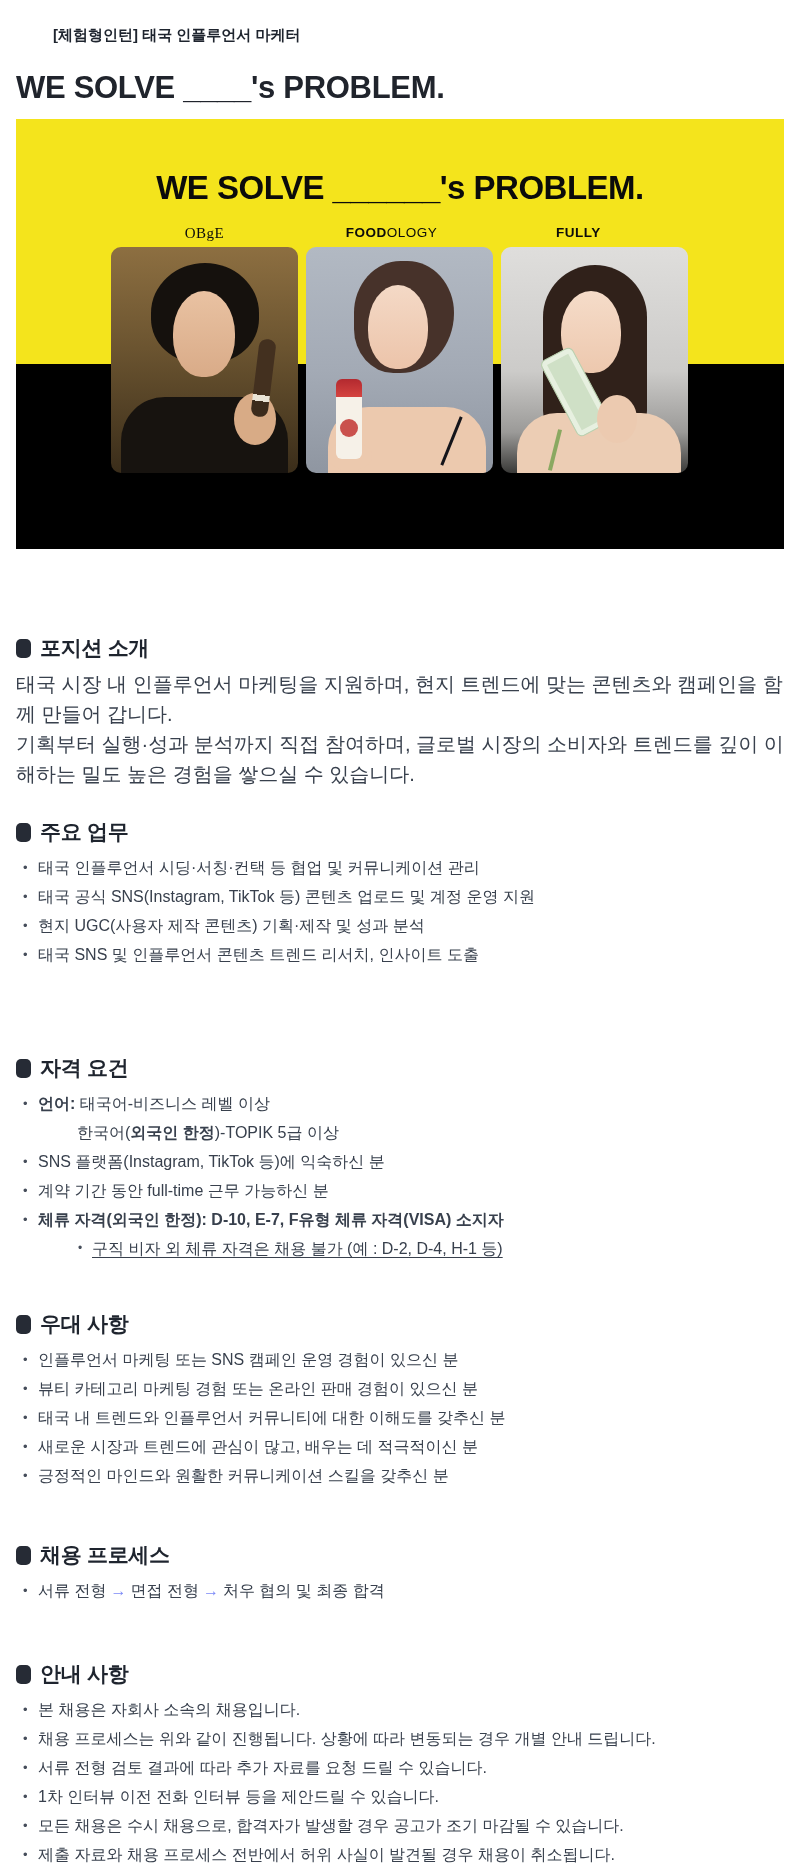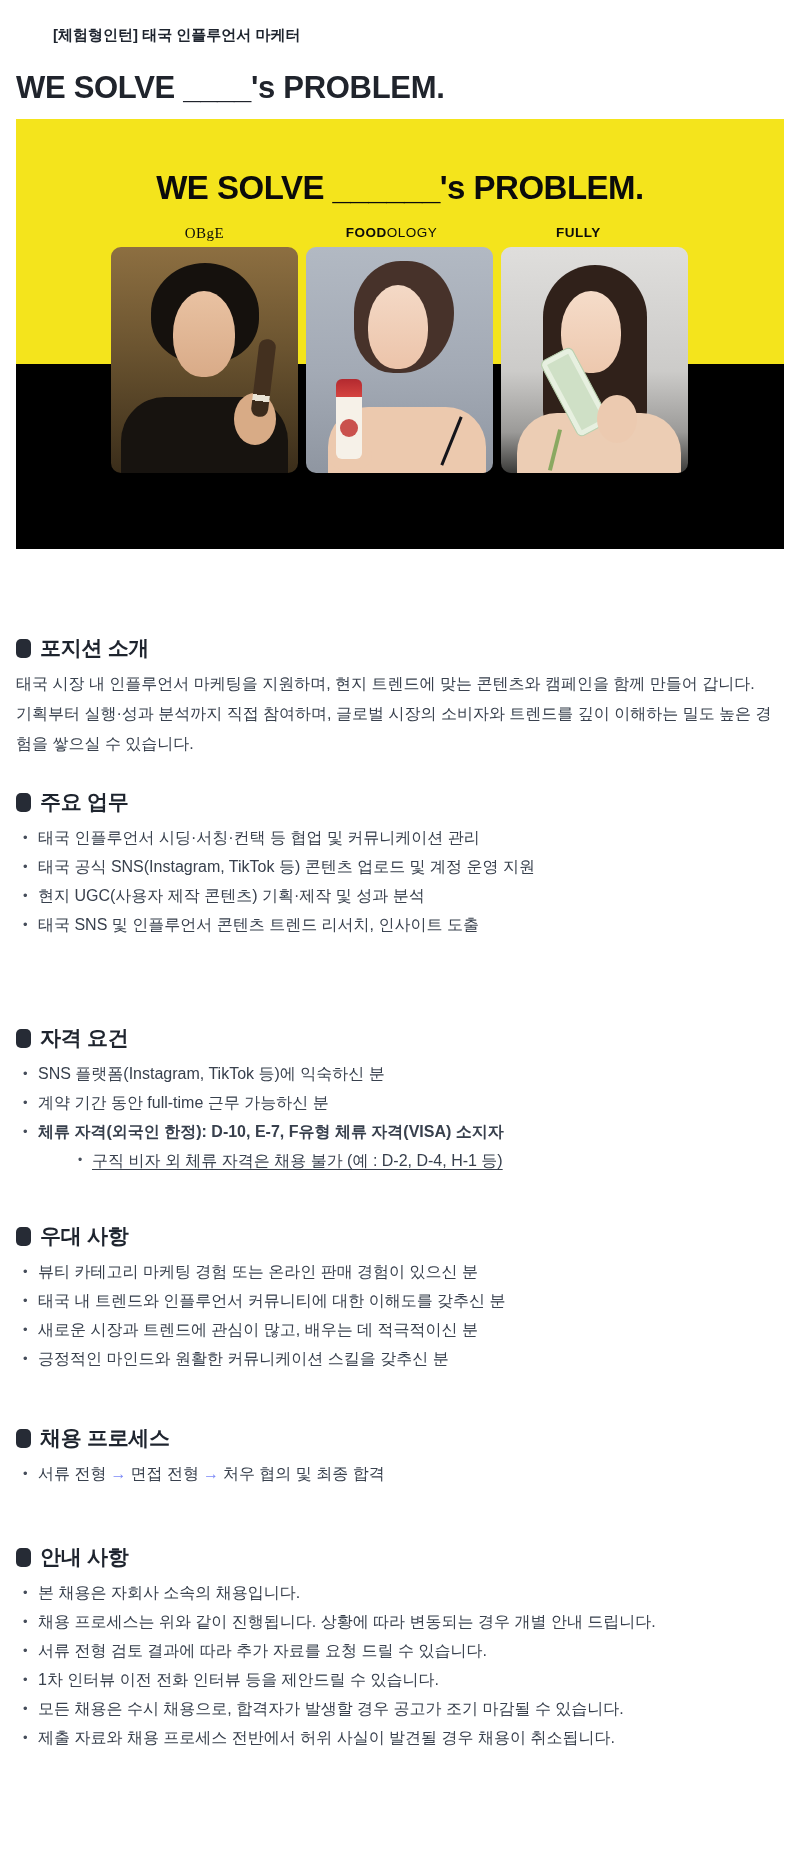--- a/index.html
+++ b/index.html
@@ -79,21 +79,21 @@
   
   .section{margin-top:84px;}
   .section.tight{margin-top:28px;}
   .section.s4{margin-top:46px;}
   .section.s5{margin-top:50px;}
   .section.s6{margin-top:54px;}
   .sec-head{display:flex;align-items:center;gap:9px;line-height:30px;}
   .sq{width:15px;height:19px;border-radius:5px;background:#262B35;flex:0 0 auto;}
   .sec-title{font-size:21px;font-weight:700;color:var(--heading-text);letter-spacing:-0.3px;}
   .sec-body{margin-top:6px;}
-  .para{font-size:16px;line-height:30px;color:var(--body-text);}
+  .para{font-size:20px;line-height:30px;color:var(--body-text);}
   ul.plain{list-style:none;}
   ul.plain>li{position:relative;padding-left:22px;font-size:16px;line-height:29px;color:var(--body-text);}
   ul.plain>li::before{content:"•";position:absolute;left:7px;color:#454d5a;font-size:13px;}
   ul.sub{list-style:none;margin-left:34px;}
   ul.sub>li{position:relative;padding-left:20px;font-size:16px;line-height:29px;color:var(--body-text);}
   ul.sub>li::before{content:"•";position:absolute;left:6px;color:#454d5a;font-size:12px;}
   .b{font-weight:700;}
   .cont-line{padding-left:39px;}
   .u{text-decoration:underline;text-underline-offset:3px;}
   .arrow{color:var(--arrow-accent);padding:0 4px;font-weight:400;}
@@ -169,39 +169,44 @@
     </div>
   </div>
 
   <div class="section">
     <div class="sec-head">
       <span class="sq"></span>
       <span class="sec-title">자격 요건</span>
     </div>
     <div class="sec-body">
       <ul class="plain">
+        <li>
+          <span class="b">언어:</span><span> 태국어-비즈니스 레벨 이상</span>
+          <div class="cont-line"><span>한국어(</span><span class="b">외국인 한정</span><span>)-TOPIK 5급 이상</span></div>
+        </li>
         <li>SNS 플랫폼(Instagram, TikTok 등)에 익숙하신 분</li>
         <li>계약 기간 동안 full-time 근무 가능하신 분</li>
         <li>
           <span class="b">체류 자격(외국인 한정): D-10, E-7,  F유형 체류 자격(VISA) 소지자</span>
           <ul class="sub">
             <li><span class="u">구직 비자 외 체류 자격은 채용 불가 (예 : D-2, D-4, H-1 등)</span></li>
           </ul>
         </li>
       </ul>
     </div>
   </div>
 
   <div class="section s4">
     <div class="sec-head">
       <span class="sq"></span>
       <span class="sec-title">우대 사항</span>
     </div>
     <div class="sec-body">
       <ul class="plain">
+        <li>인플루언서 마케팅 또는 SNS 캠페인 운영 경험이 있으신 분</li>
         <li>뷰티 카테고리 마케팅 경험 또는 온라인 판매 경험이 있으신 분</li>
         <li>태국 내 트렌드와 인플루언서 커뮤니티에 대한 이해도를 갖추신 분</li>
         <li>새로운 시장과 트렌드에 관심이 많고, 배우는 데 적극적이신 분</li>
         <li>긍정적인 마인드와 원활한 커뮤니케이션 스킬을 갖추신 분</li>
       </ul>
     </div>
   </div>
 
   <div class="section s5">
     <div class="sec-head">

